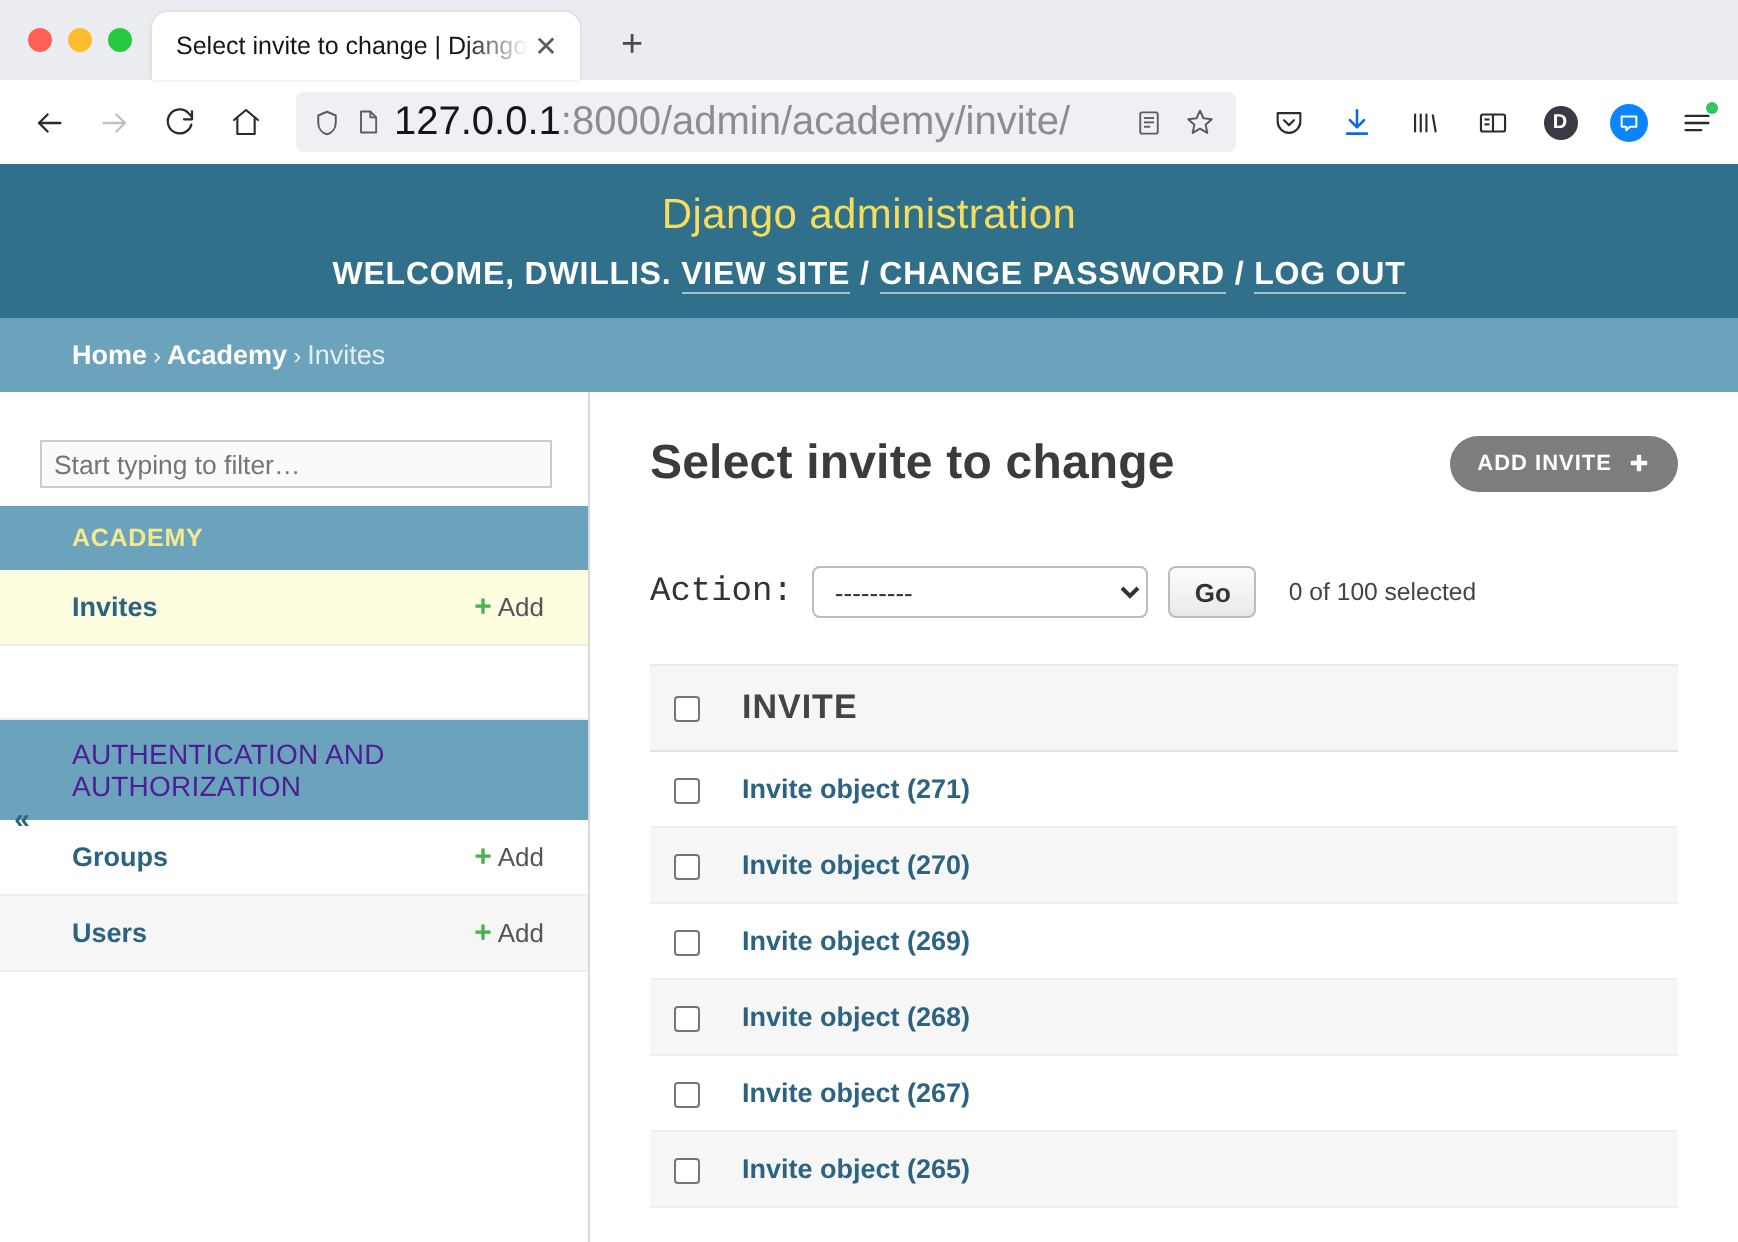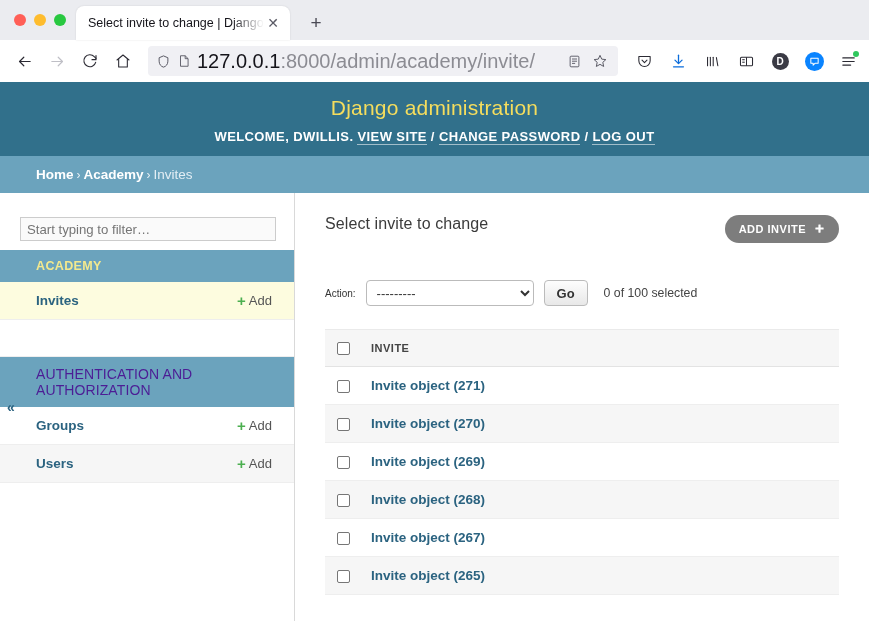--- a/index.html
+++ b/index.html
@@ -127,21 +127,21 @@
     flex: 0 0 auto;
   }
   .dj-branding {
     font-size: 21px;
     color: #f5dd5d;
     font-weight: 400;
     letter-spacing: .2px;
     margin-bottom: 9px;
   }
   .dj-usertools {
-    font-size: 13px;
+    font-size: 16px;
     font-weight: bold;
     letter-spacing: .4px;
     color: #fff;
     text-transform: uppercase;
   }
   .dj-usertools strong { font-weight: bold; }
   .dj-usertools a { color: #fff; text-decoration: none; border-bottom: 1px solid rgba(255,255,255,.55); }
   .sep { border: 0 !important; }
 
   .breadcrumbs {
@@ -219,22 +219,22 @@
 
   
   .main {
     flex: 1;
     padding: 22px 30px 0 30px;
     overflow: hidden;
     background: #fff;
   }
   .main-head { display: flex; align-items: flex-start; justify-content: space-between; }
   .page-title {
-    font-size: 16px;
-    font-weight: normal;
+    font-size: 24px;
+    font-weight: bold;
     color: #3b3b3b;
     letter-spacing: .1px;
   }
   .addbtn {
     background: #7d7d7d;
     color: #fff;
     border-radius: 16px;
     padding: 7px 14px;
     font-size: 11px;
     font-weight: bold;
@@ -248,21 +248,21 @@
   .addbtn .plus { font-size: 14px; line-height: 1; }
 
   .actions-bar {
     display: flex;
     align-items: center;
     gap: 10px;
     margin-top: 37px;
     font-size: 13px;
     color: #333;
   }
-  .actions-bar label { color: #333; font-size: 10px; }
+  .actions-bar label { color: #333; font-size: 17px; font-family: Liberation Mono, monospace; }
   .action-select {
     width: 168px;
     height: 26px;
     border: 1px solid #bbb;
     border-radius: 4px;
     background: #fff;
     font-family: "Liberation Sans", sans-serif;
     font-size: 13px;
     color: #333;
     padding: 0 6px;
@@ -281,21 +281,21 @@
   }
   .sel-count { color: #444; font-size: 12.3px; margin-left: 6px; }
 
   .results { margin-top: 23px; border: 0; }
   .rtable { width: 100%; border-collapse: collapse; }
   .rtable thead th {
     background: #f6f6f6;
     border-top: 1px solid #eaeaea;
     border-bottom: 1px solid #e3e3e3;
     text-align: left;
-    font-size: 11px;
+    font-size: 17px;
     font-weight: bold;
     letter-spacing: .5px;
     color: #444;
     text-transform: uppercase;
     padding: 11px 8px;
   }
   .rtable td {
     padding: 11px 8px;
     border-bottom: 1px solid #eee;
     font-size: 13.5px;

